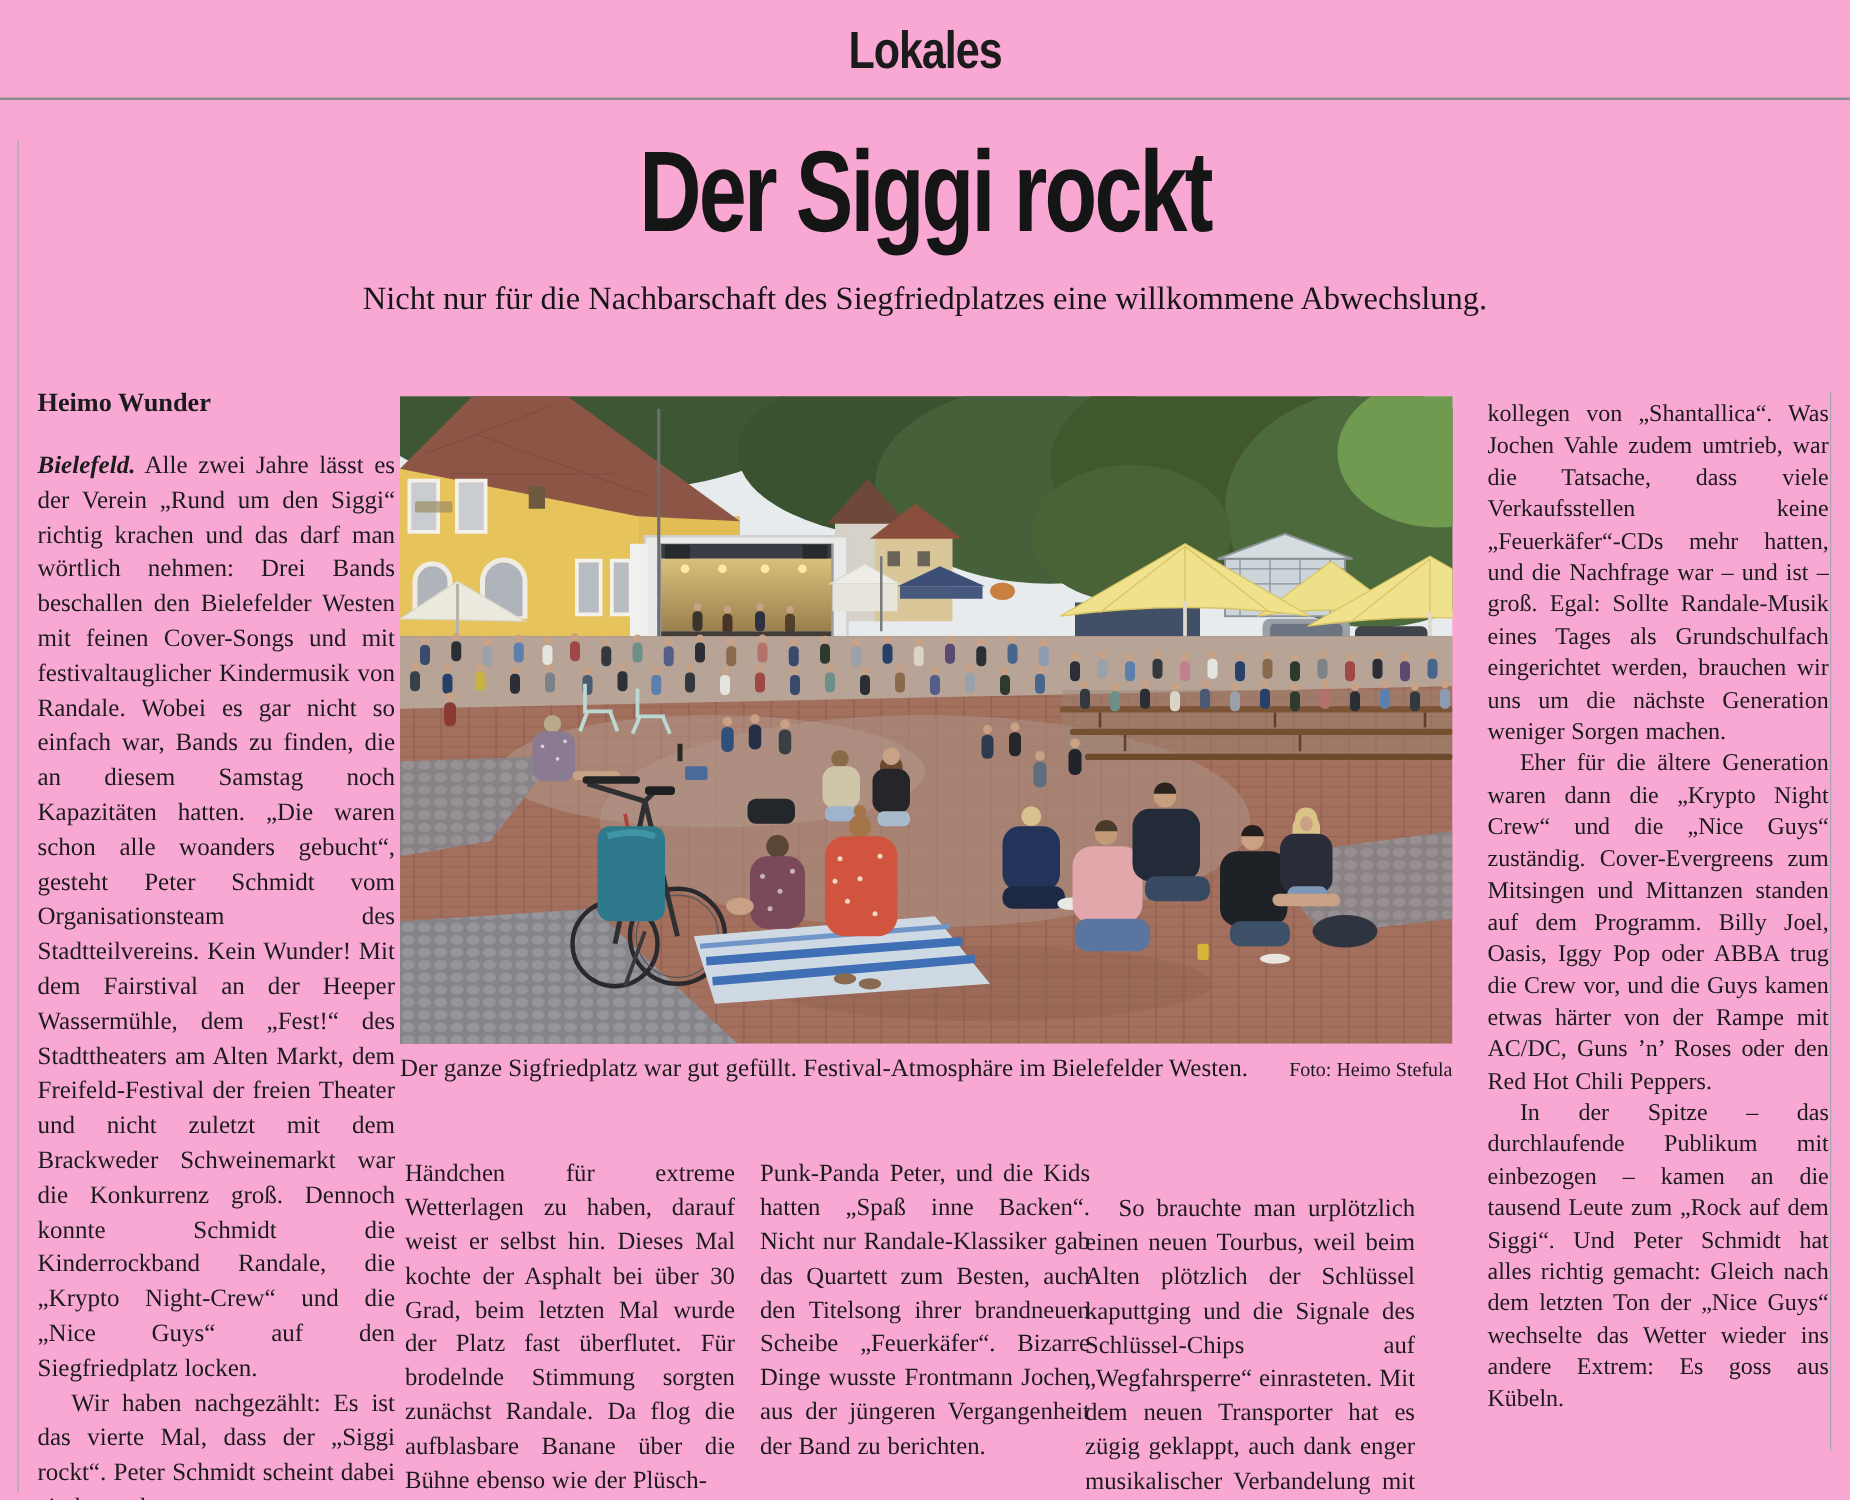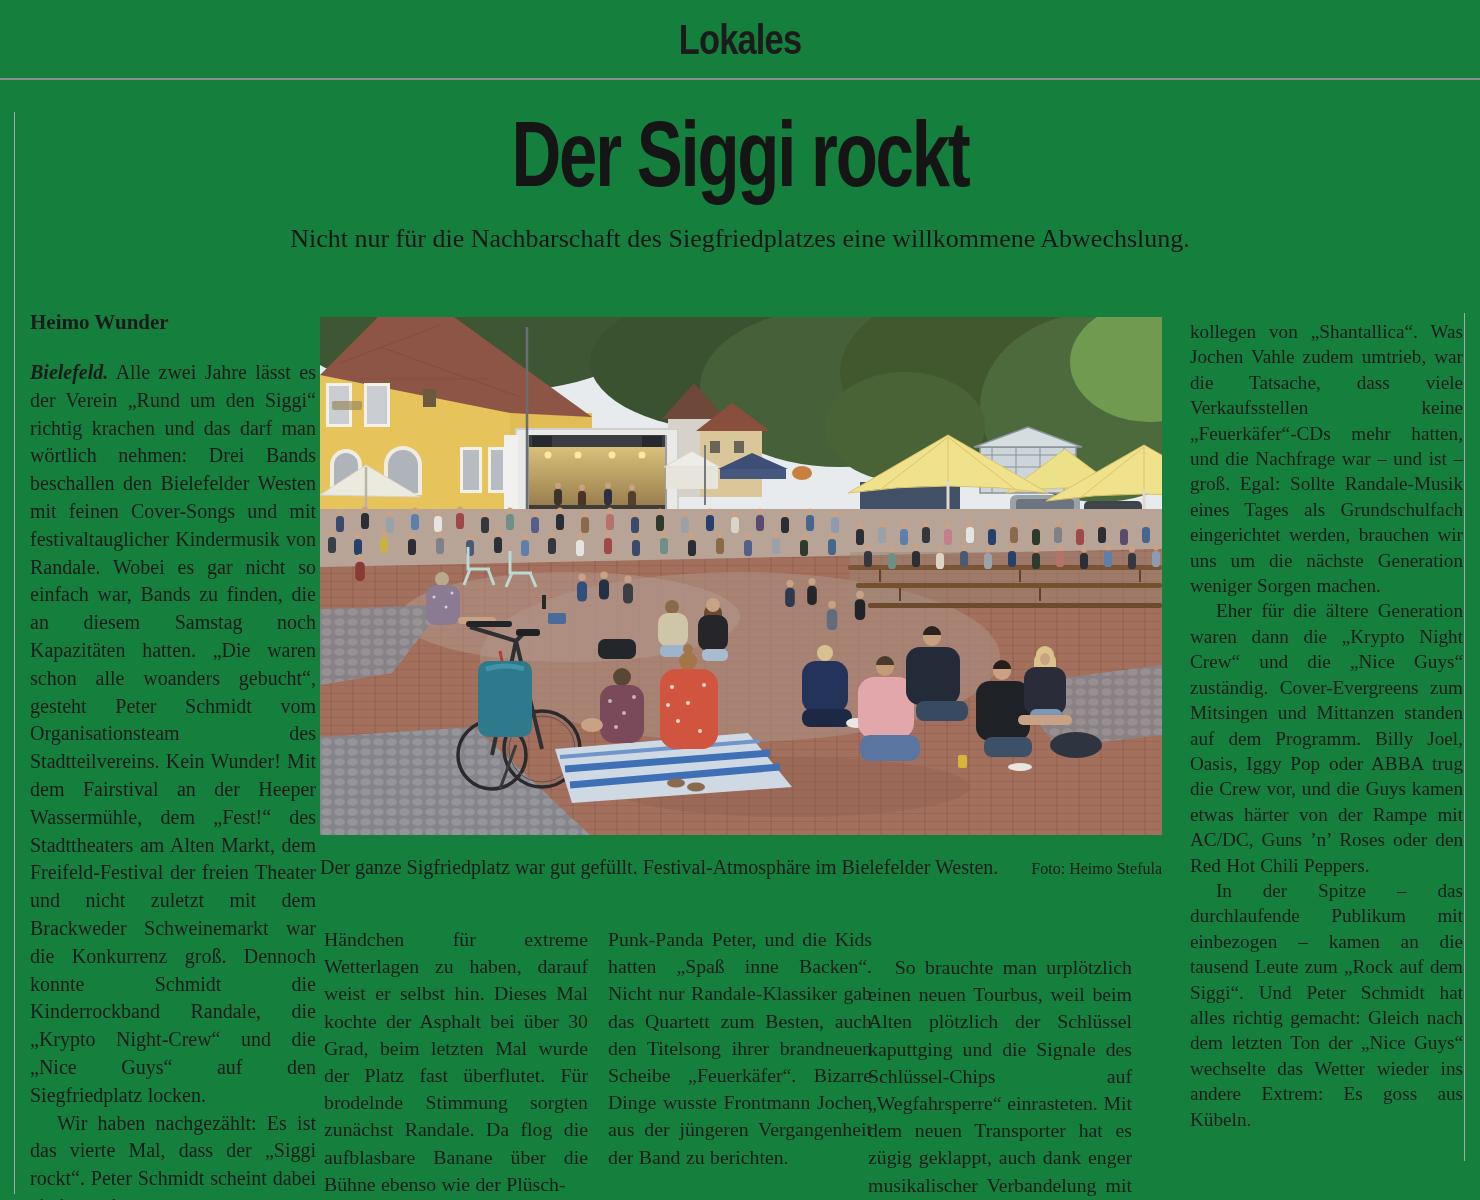--- a/index.html
+++ b/index.html
@@ -1,16 +1,16 @@
 <!DOCTYPE html>
 <html lang="de"><head>
 <meta charset="utf-8">
 <style>
   html,body{margin:0;padding:0;background:#ffffff;}
-  .page{position:relative;width:1480px;height:1200px;background:#15803d;overflow:hidden;
+  .page{position:relative;width:1480px;height:1200px;background:#f9a8d4;overflow:hidden;
         font-family:"Liberation Serif",serif;color:#1b1b1b;}
   .masthead{position:absolute;top:16px;left:0;right:0;text-align:center;
         font-family:"Liberation Sans",sans-serif;font-weight:bold;font-size:42px;
         transform:scaleX(.82);letter-spacing:-1px;}
   .header-rule{position:absolute;top:78px;left:0;width:1480px;height:2px;background:#8d8d8d;}
   .vrule-left{position:absolute;left:14px;top:112px;height:1082px;width:1px;background:#a9a9a9;}
   .vrule-right{position:absolute;left:1464px;top:313px;height:848px;width:1px;background:#a9a9a9;}
   .title{position:absolute;top:104px;left:0;right:0;text-align:center;
         font-family:"Liberation Sans",sans-serif;font-weight:bold;font-size:92px;line-height:1.1;
         transform:scaleX(.75);letter-spacing:-3px;color:#151515;}
@@ -23,21 +23,21 @@
   .textcol p + p{text-indent:1.35em;}
   #col1{left:30px;top:359px;width:286px;}
   #col2{left:324px;top:926px;width:264px;line-height:27.2px;font-size:19.8px;}
   #col3{left:608px;top:926px;width:264px;line-height:27.2px;font-size:19.8px;}
   #col4{left:868px;top:926px;width:264px;line-height:27.2px;font-size:19.8px;margin-top:28px;}
   #col5{left:1190px;top:319px;width:273px;font-size:19.2px;line-height:25.4px;}
   .lead{font-weight:bold;font-style:italic;}
   .photo-wrap{position:absolute;left:320px;top:317px;width:842px;height:518px;}
   .photo-wrap svg{display:block;}
   .caption-row{position:absolute;left:320px;top:844px;width:842px;display:flex;
-        justify-content:space-between;align-items:baseline;margin-top:12px;}
+        justify-content:space-between;align-items:baseline;}
   .caption{font-size:20px;}
   .credit{font-size:16px;white-space:nowrap;}
 </style>
 </head>
 <body>
 
 <div class="page">
 
   <div class="masthead">Lokales</div>
   <div class="header-rule"></div>

